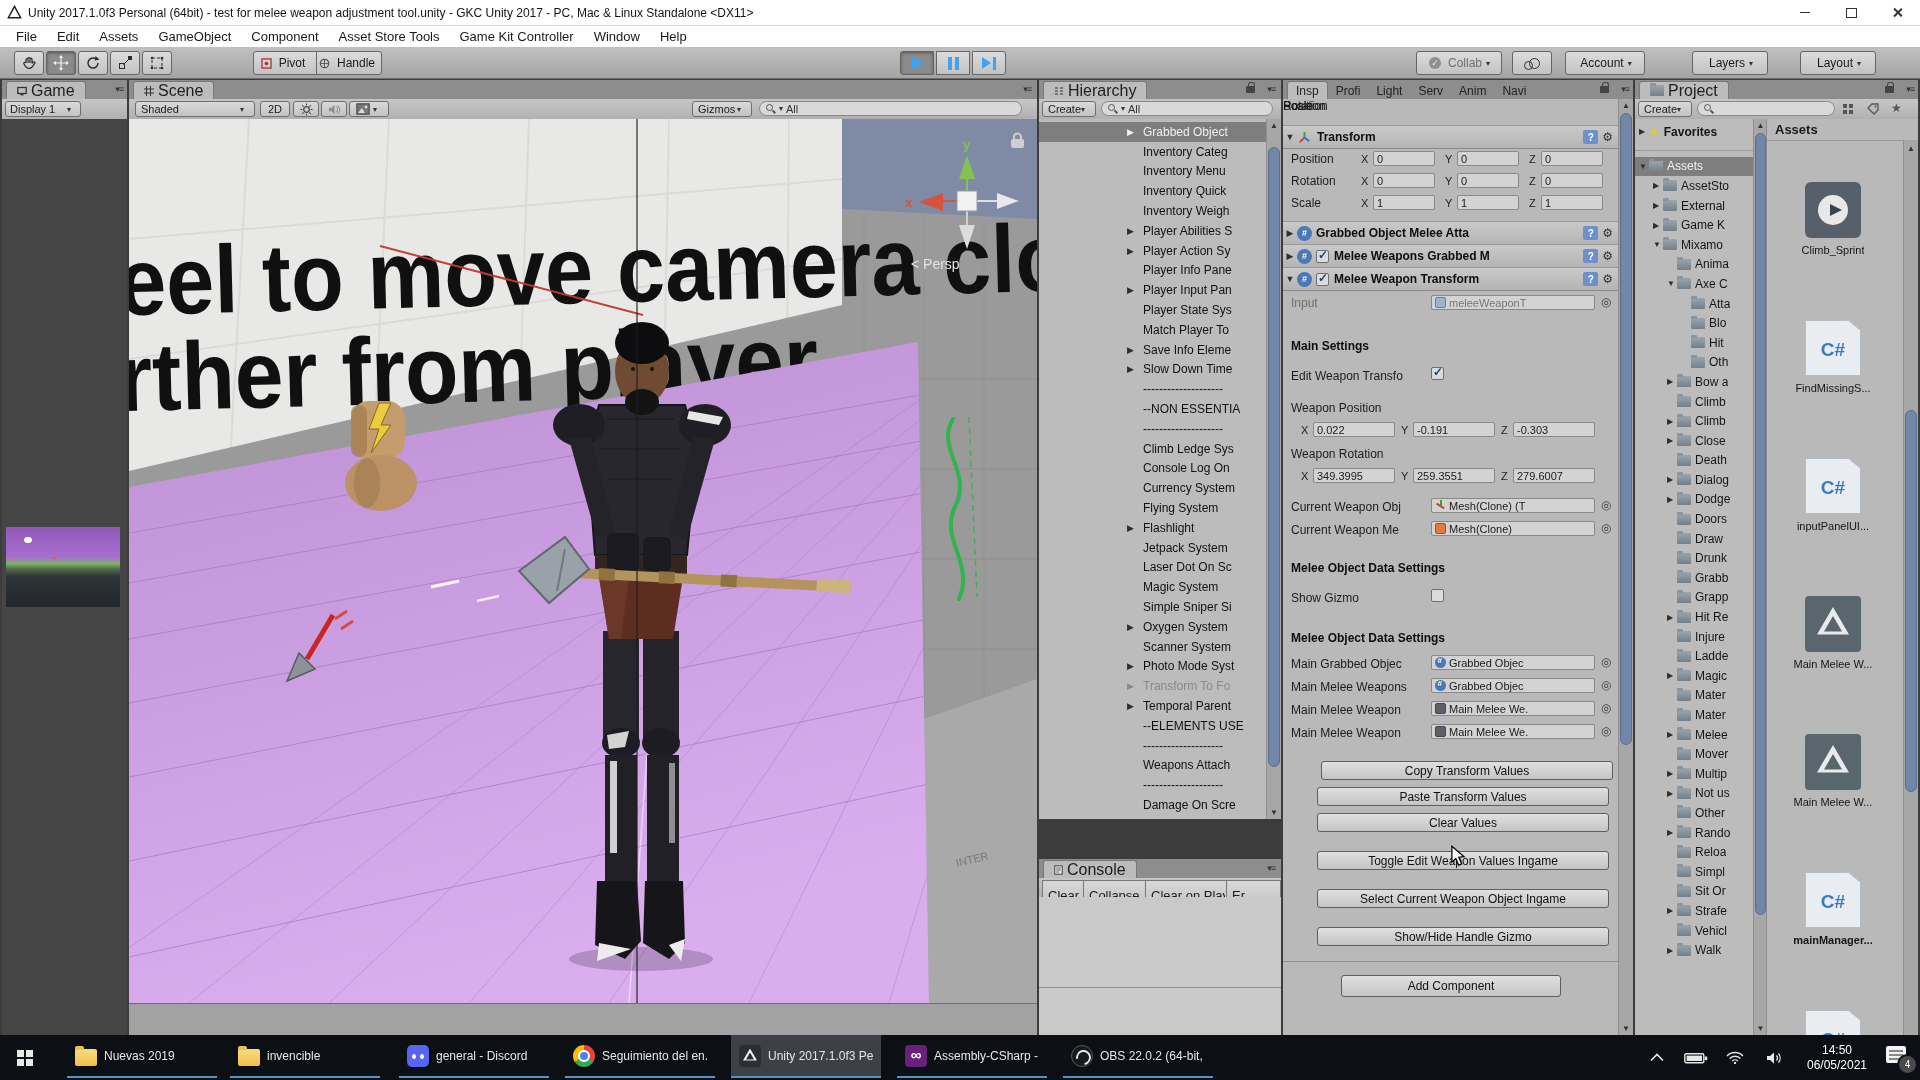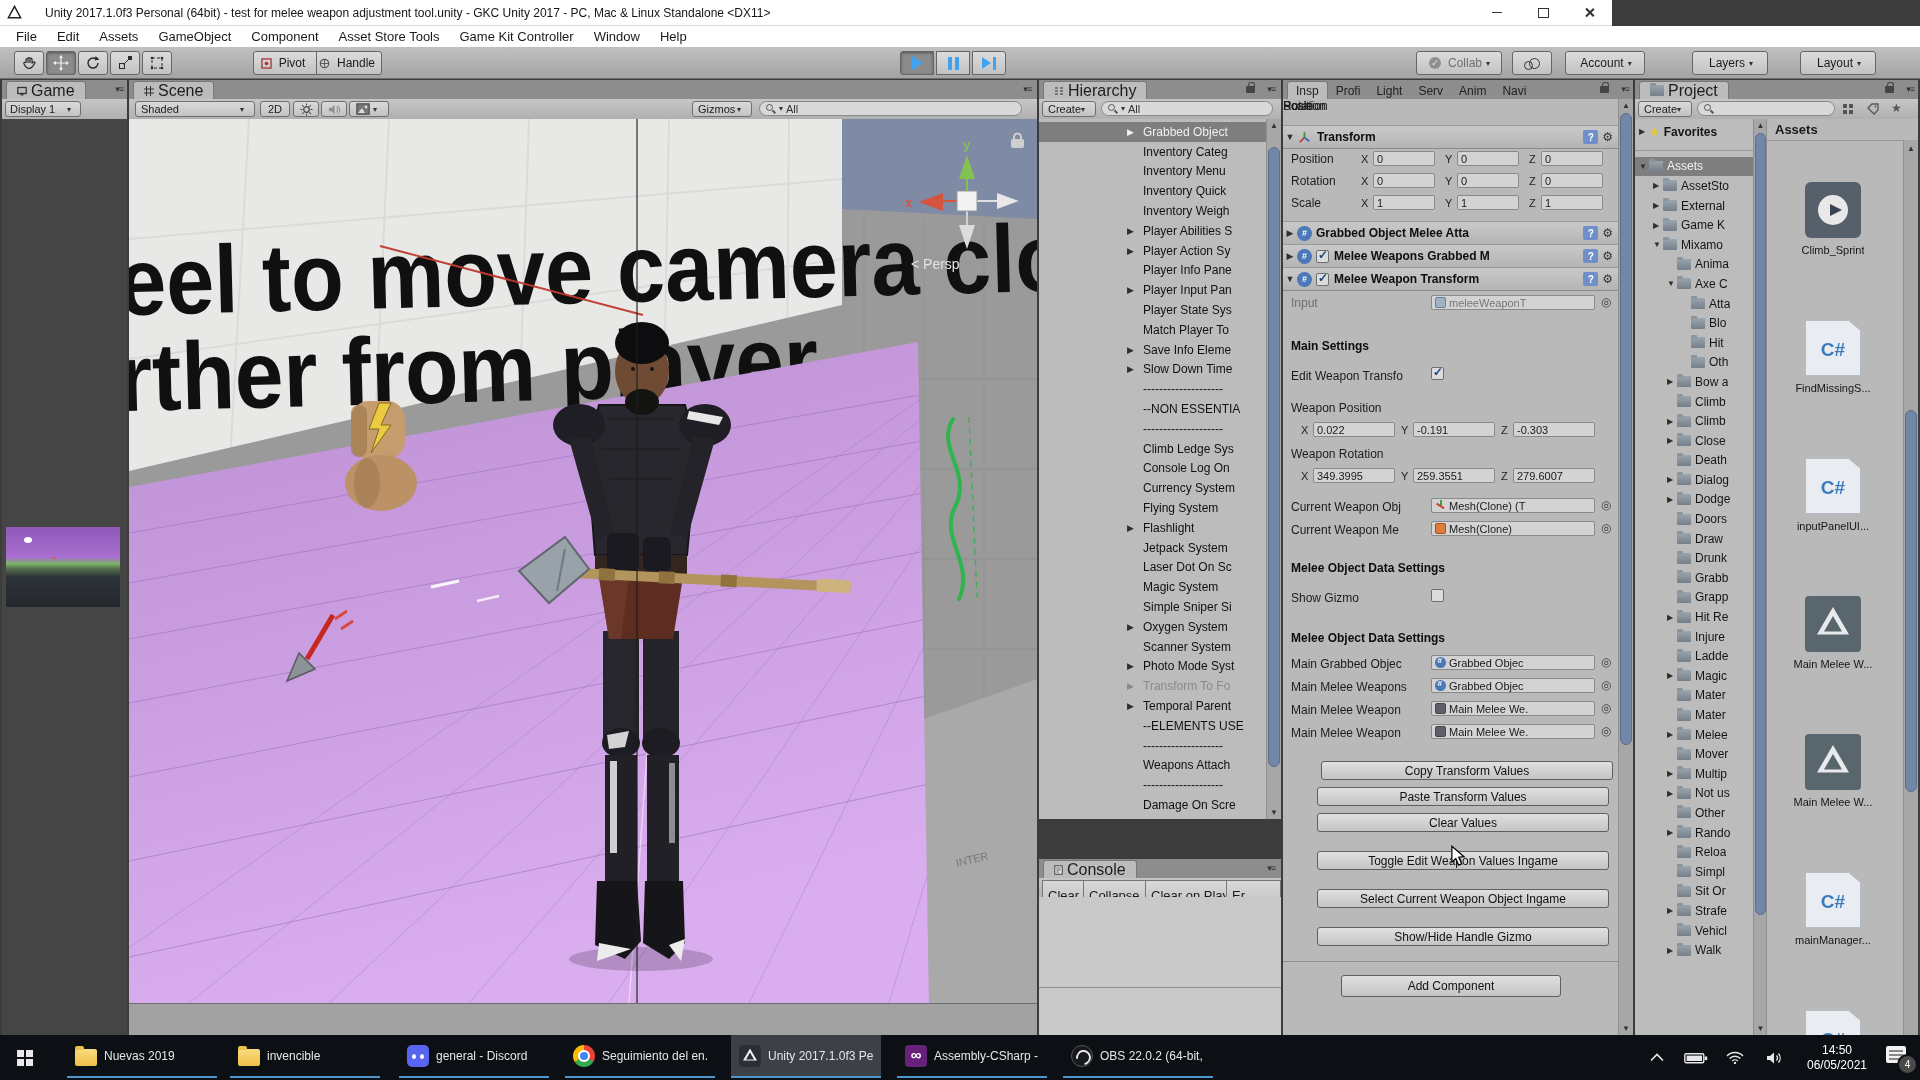--- a/index.html
+++ b/index.html
@@ -1,22 +1,22 @@
 <!DOCTYPE html>
 <html><head>
 <meta charset="utf-8">
 <style>
   html,body{margin:0;padding:0;background:#222;}
   #root{position:relative;width:1920px;height:1080px;overflow:hidden;background:#3c3c3c;
         font-family:"Liberation Sans",sans-serif;font-size:12px;color:#1a1a1a;
         -webkit-font-smoothing:antialiased;}
   .abs{position:absolute;}
   
-  .titlebar{left:0;top:0;width:1612px;height:25px;background:#fff;border-bottom:1px solid #d8d8d8;
-            display:flex;align-items:center;gap:17px;}
+  .titlebar{left:0;top:0;width:1920px;height:25px;background:#fff;border-bottom:1px solid #d8d8d8;
+            display:flex;align-items:center;}
   .titlebar .appicon{margin:0 6px 0 7px;display:flex;}
   .titlebar .title{font-size:12px;color:#151515;white-space:nowrap;}
   .wincontrols{position:absolute;right:0;top:0;height:25px;display:flex;}
   .winbtn{width:46px;height:25px;display:flex;align-items:center;justify-content:center;}
   .glyph-min{width:10px;height:1px;background:#333;}
   .glyph-max{width:9px;height:8px;border:1px solid #333;}
   .glyph-close{position:relative;width:11px;height:11px;}
   .glyph-close::before,.glyph-close::after{content:"";position:absolute;left:5px;top:0;width:1.5px;height:11px;background:#333;}
   .glyph-close::before{transform:rotate(45deg);} .glyph-close::after{transform:rotate(-45deg);}
   .menubar{left:0;top:26px;width:1920px;height:21px;background:#fff;border-bottom:1px solid #cfcfcf;
@@ -1224,21 +1224,21 @@
             <div class="asset-label">inputPanelUI...</div>
           </div>
           <div class="asset" style="position: absolute; margin-bottom: 22px; top: 450px; left: 0px;">
             <div class="thumb" data-icon="unity"></div>
             <div class="asset-label">Main Melee W...</div>
           </div>
           <div class="asset" style="position: absolute; margin-bottom: 22px; top: 588px; left: 0px;">
             <div class="thumb" data-icon="unity"></div>
             <div class="asset-label">Main Melee W...</div>
           </div>
-          <div class="asset" style="position: absolute; margin-bottom: 22px; top: 726px; left: 0px;">
+          <div class="asset" style="position: absolute; margin-bottom: 22px; top: 726px; left: 0px; font-weight: bold;">
             <div class="thumb" data-icon="cs"></div>
             <div class="asset-label">mainManager...</div>
           </div>
           <div class="asset" style="position: absolute; margin-bottom: 22px; top: 864px; left: 0px;">
             <div class="thumb" data-icon="cs"></div>
             <div class="asset-label"></div>
           </div>
       </div>
       <div class="sctrack" style="right:0;top:21px;width:14px;bottom:0">
         <span class="scarrow" style="top:4px">▲</span>

